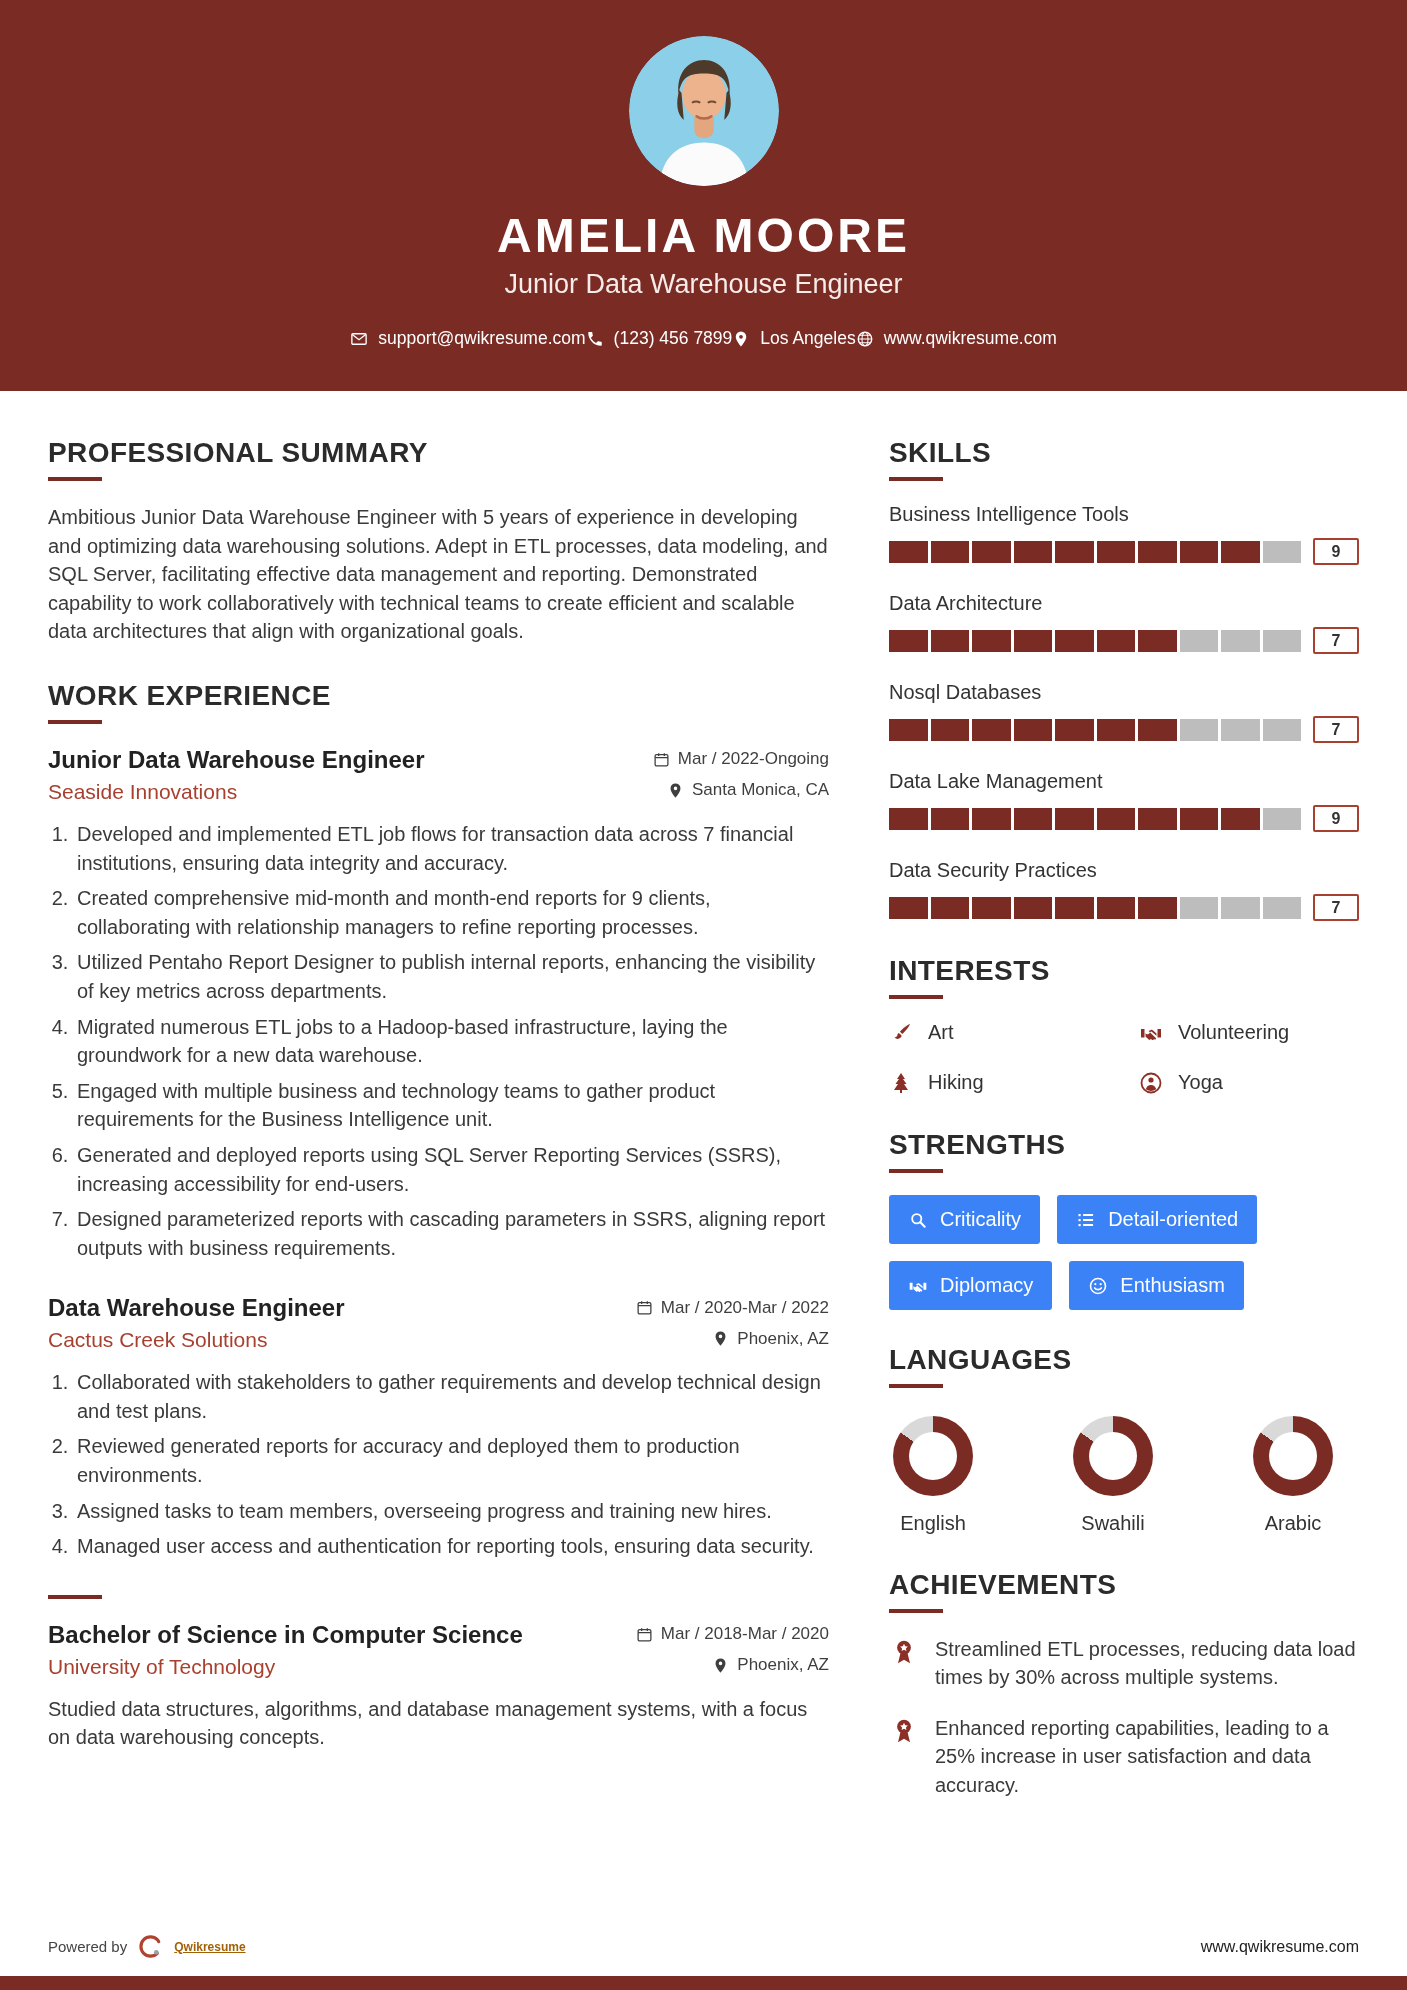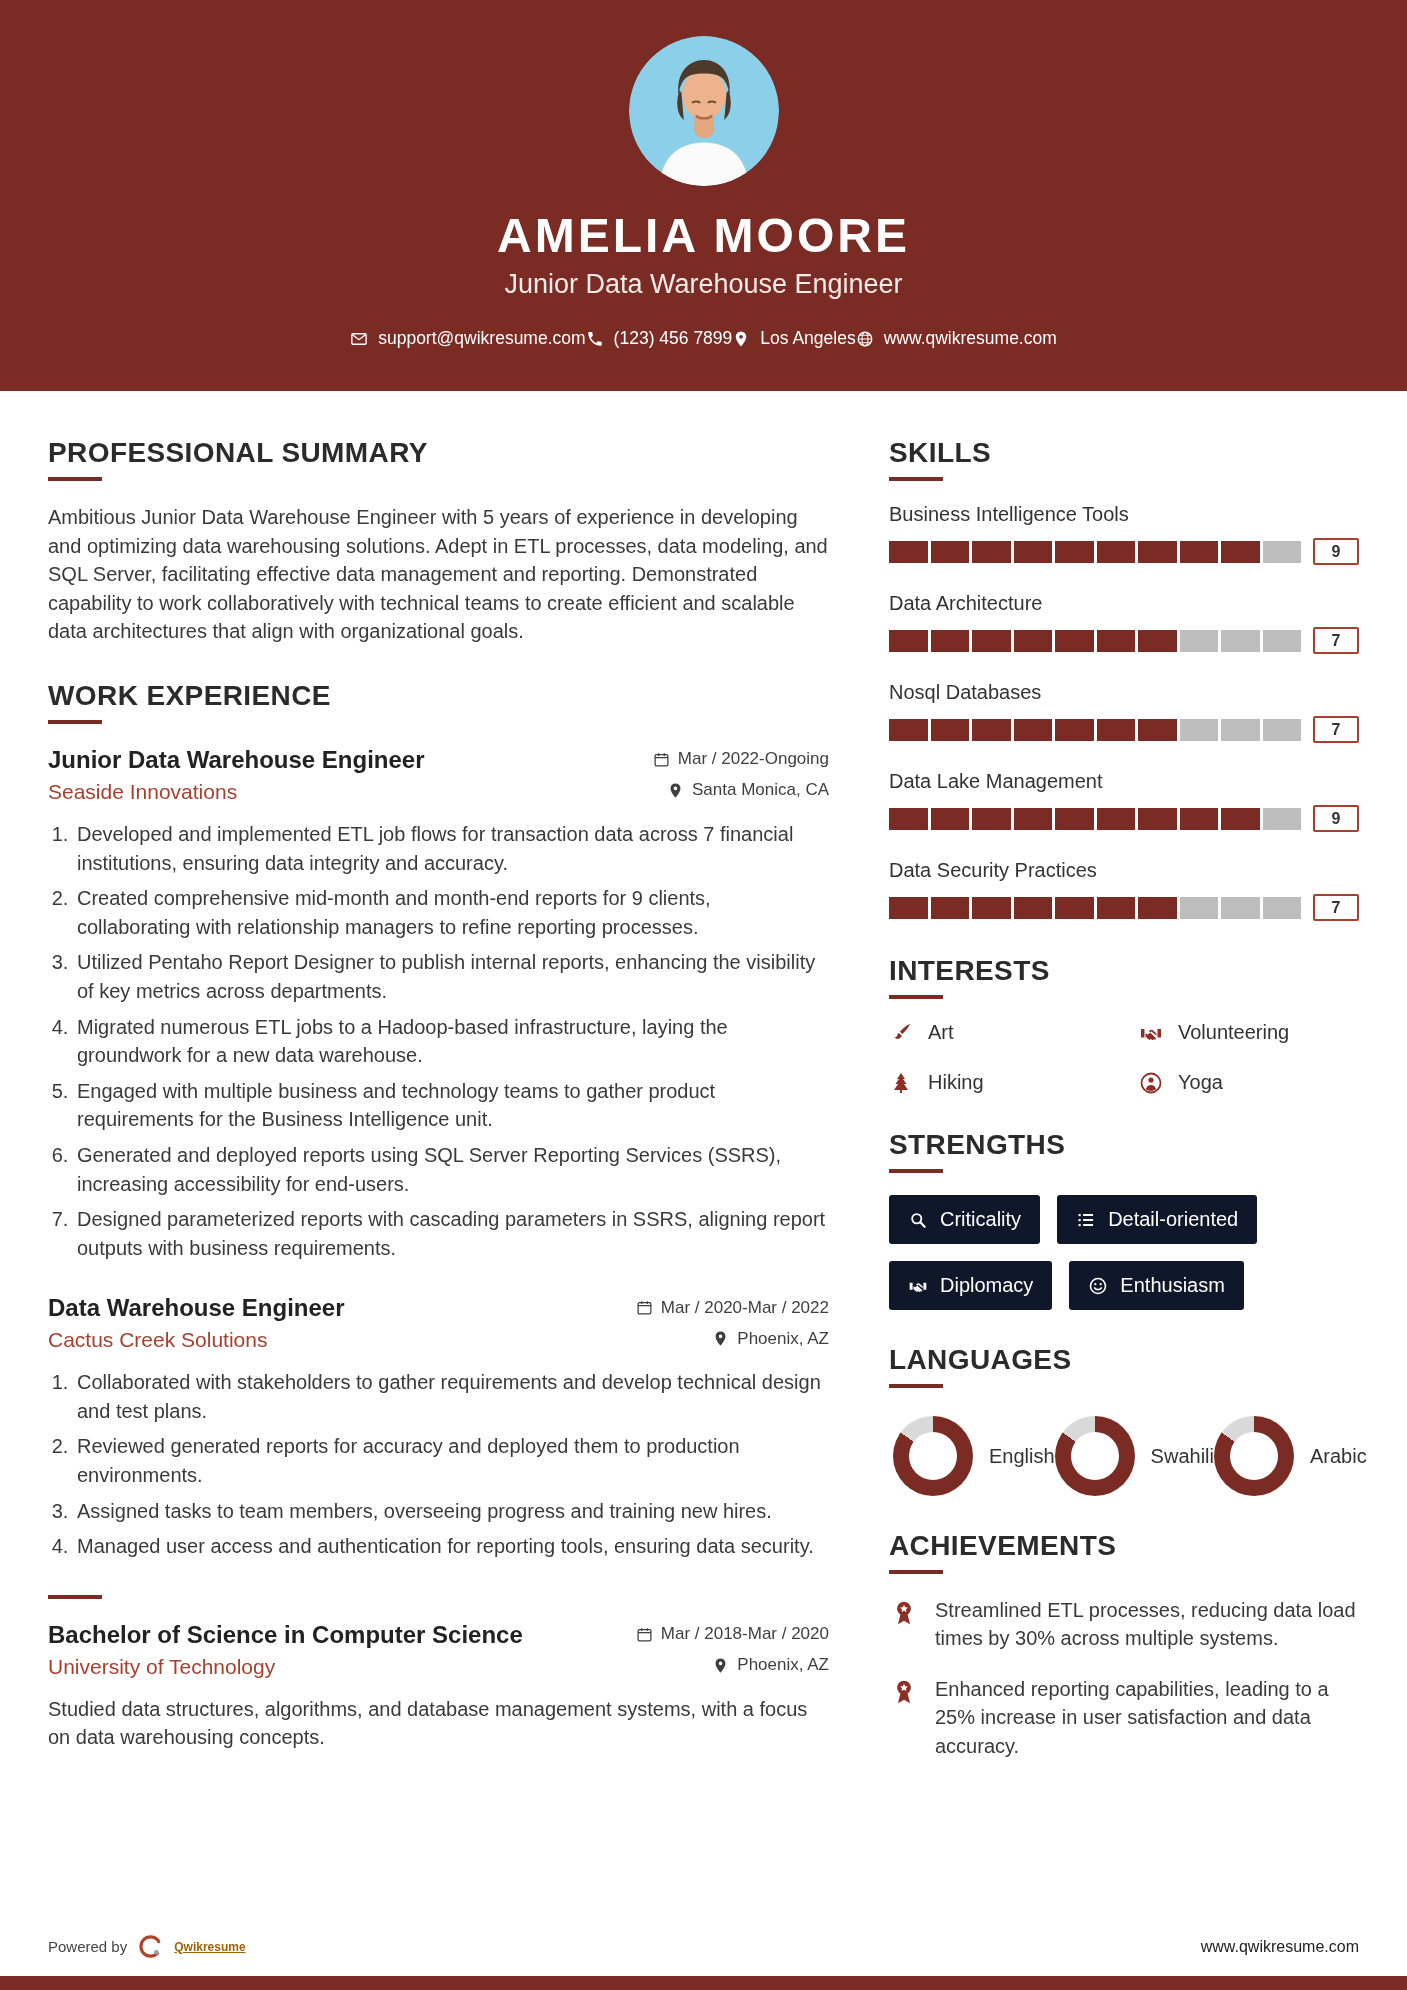--- a/index.html
+++ b/index.html
@@ -54,27 +54,27 @@
           display:flex; align-items:center; justify-content:center;
           font-size:16px; font-weight:700; color:#333333; flex:none; }
 
   
   .interests { display:grid; grid-template-columns:1fr 1fr; gap:26px 30px; }
   .interest { display:flex; gap:15px; font-size:20px; color:#333333; }
   .iicon { width:24px; height:24px; color:#8c2f26; flex:none; }
 
   
   .strengths { display:flex; flex-wrap:wrap; gap:17px; }
-  .badge { background:#0f172a; color:#ffffff; display:flex; align-items:center; gap:12px;
+  .badge { background:#3b82f6; color:#ffffff; display:flex; align-items:center; gap:12px;
            padding:13px 19px; font-size:20px; border-radius:3px; }
   .bicon { width:20px; height:20px; color:#ffffff; flex:none; }
 
   
   .langs { display:flex; justify-content:space-between; padding:6px 26px 0 4px; }
-  .lang { display:flex; flex-direction:row; align-items:center; gap:16px; }
+  .lang { display:flex; flex-direction:column; align-items:center; gap:16px; }
   .donut { width:80px; height:80px; border-radius:50%; position:relative; }
   .donut::after { content:""; position:absolute; inset:16px; background:#ffffff; border-radius:50%; }
   .lname { font-size:20px; color:#333333; }
 
   
   .ach { display:flex; align-items:flex-start; gap:16px; margin-bottom:22px; }
   .aicon { width:30px; height:30px; color:#8c2f26; flex:none; margin-top:2px; }
   .ach p { margin:0; font-size:20px; line-height:1.42; color:#3a3a3a; }
 
   

